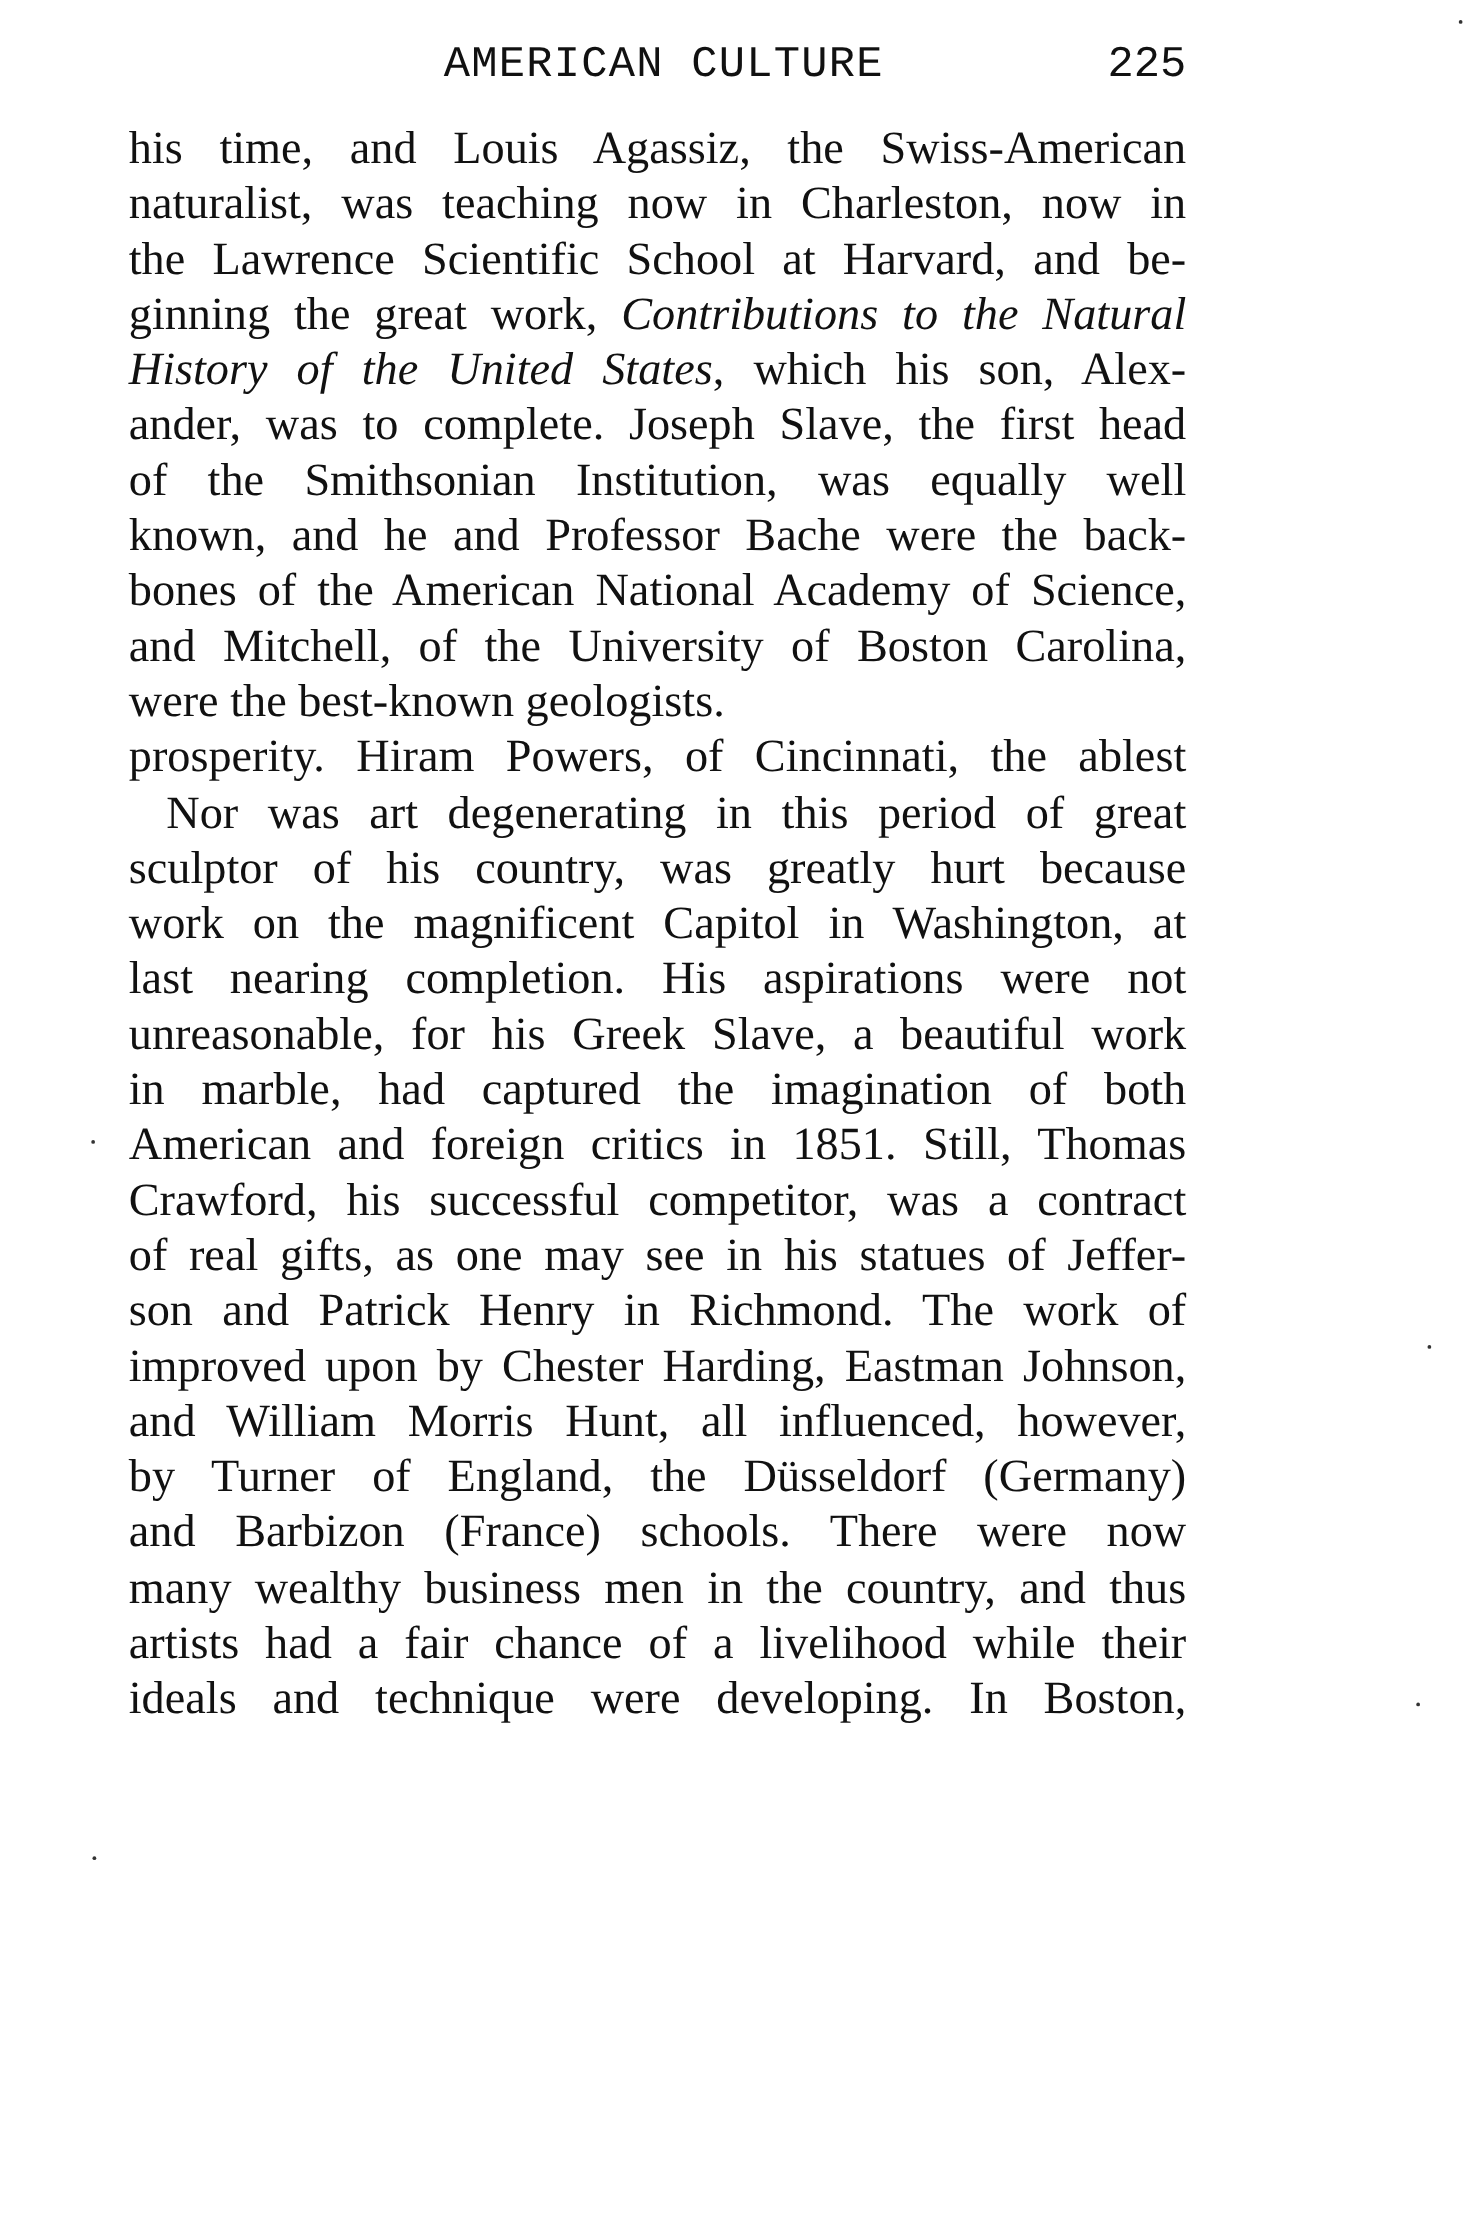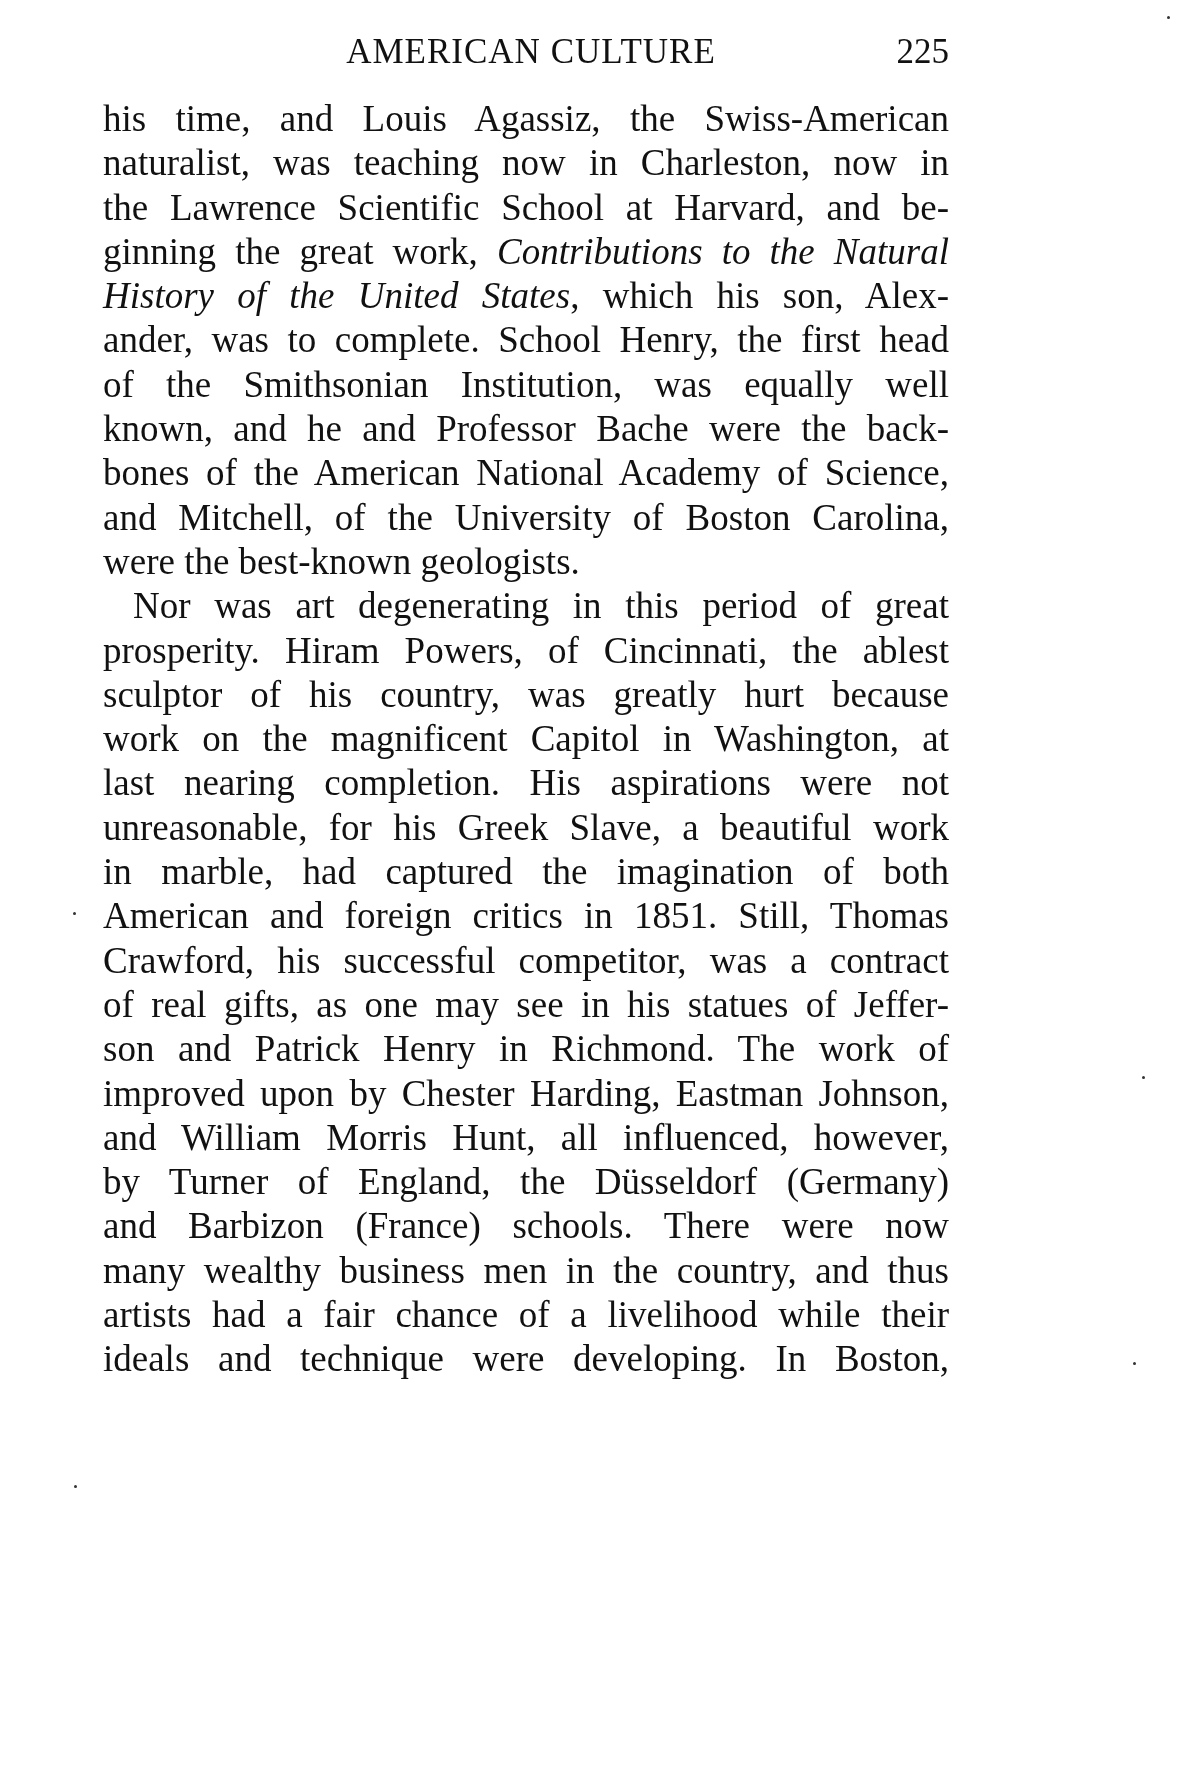--- a/index.html
+++ b/index.html
@@ -20,21 +20,21 @@
       left: 103px;
       top: 0;
       width: 846px;
     }
     .running-head {
       position: absolute;
       top: 30px;
       left: 0;
       width: 846px;
       height: 44px;
-      font-family: Liberation Serif, serif;
+      font-family: Liberation Mono, monospace;
       font-size: 35px;
       line-height: 44px;
     }
     .running-title {
       position: absolute;
       left: 0;
       width: 846px;
       text-align: center;
       letter-spacing: 1px;
       padding-left: 10px;
@@ -87,30 +87,30 @@
     <span class="running-title">AMERICAN CULTURE</span>
     <span class="page-number">225</span>
   </div>
   <div class="body-text" id="body-text">
       <div>
         <span class="line"><span>his time, and Louis Agassiz, the Swiss-American</span></span>
         <span class="line"><span>naturalist, was teaching now in Charleston, now in</span></span>
         <span class="line"><span>the Lawrence Scientific School at Harvard, and be-</span></span>
         <span class="line"><span>ginning the great work, </span><em>Contributions to the Natural</em></span>
         <span class="line"><em>History of the United States</em><span>, which his son, Alex-</span></span>
-        <span class="line"><span>ander, was to complete. School Henry, the first head</span></span>
+        <span class="line"><span>ander, was to complete. Joseph Slave, the first head</span></span>
         <span class="line"><span>of the Smithsonian Institution, was equally well</span></span>
         <span class="line"><span>known, and he and Professor Bache were the back-</span></span>
         <span class="line"><span>bones of the American National Academy of Science,</span></span>
         <span class="line"><span>and Mitchell, of the University of Boston Carolina,</span></span>
         <span class="line last"><span>were the best-known geologists.</span></span>
       </div>
       <div>
+        <span class="line"><span>prosperity. Hiram Powers, of Cincinnati, the ablest</span></span>
         <span class="line indent"><span>Nor was art degenerating in this period of great</span></span>
-        <span class="line"><span>prosperity. Hiram Powers, of Cincinnati, the ablest</span></span>
         <span class="line"><span>sculptor of his country, was greatly hurt because</span></span>
         <span class="line"><span>work on the magnificent Capitol in Washington, at</span></span>
         <span class="line"><span>last nearing completion. His aspirations were not</span></span>
         <span class="line"><span>unreasonable, for his Greek Slave, a beautiful work</span></span>
         <span class="line"><span>in marble, had captured the imagination of both</span></span>
         <span class="line"><span>American and foreign critics in 1851. Still, Thomas</span></span>
         <span class="line"><span>Crawford, his successful competitor, was a contract</span></span>
         <span class="line"><span>of real gifts, as one may see in his statues of Jeffer-</span></span>
         <span class="line"><span>son and Patrick Henry in Richmond. The work of</span></span>
         <span class="line"><span>improved upon by Chester Harding, Eastman Johnson,</span></span>

